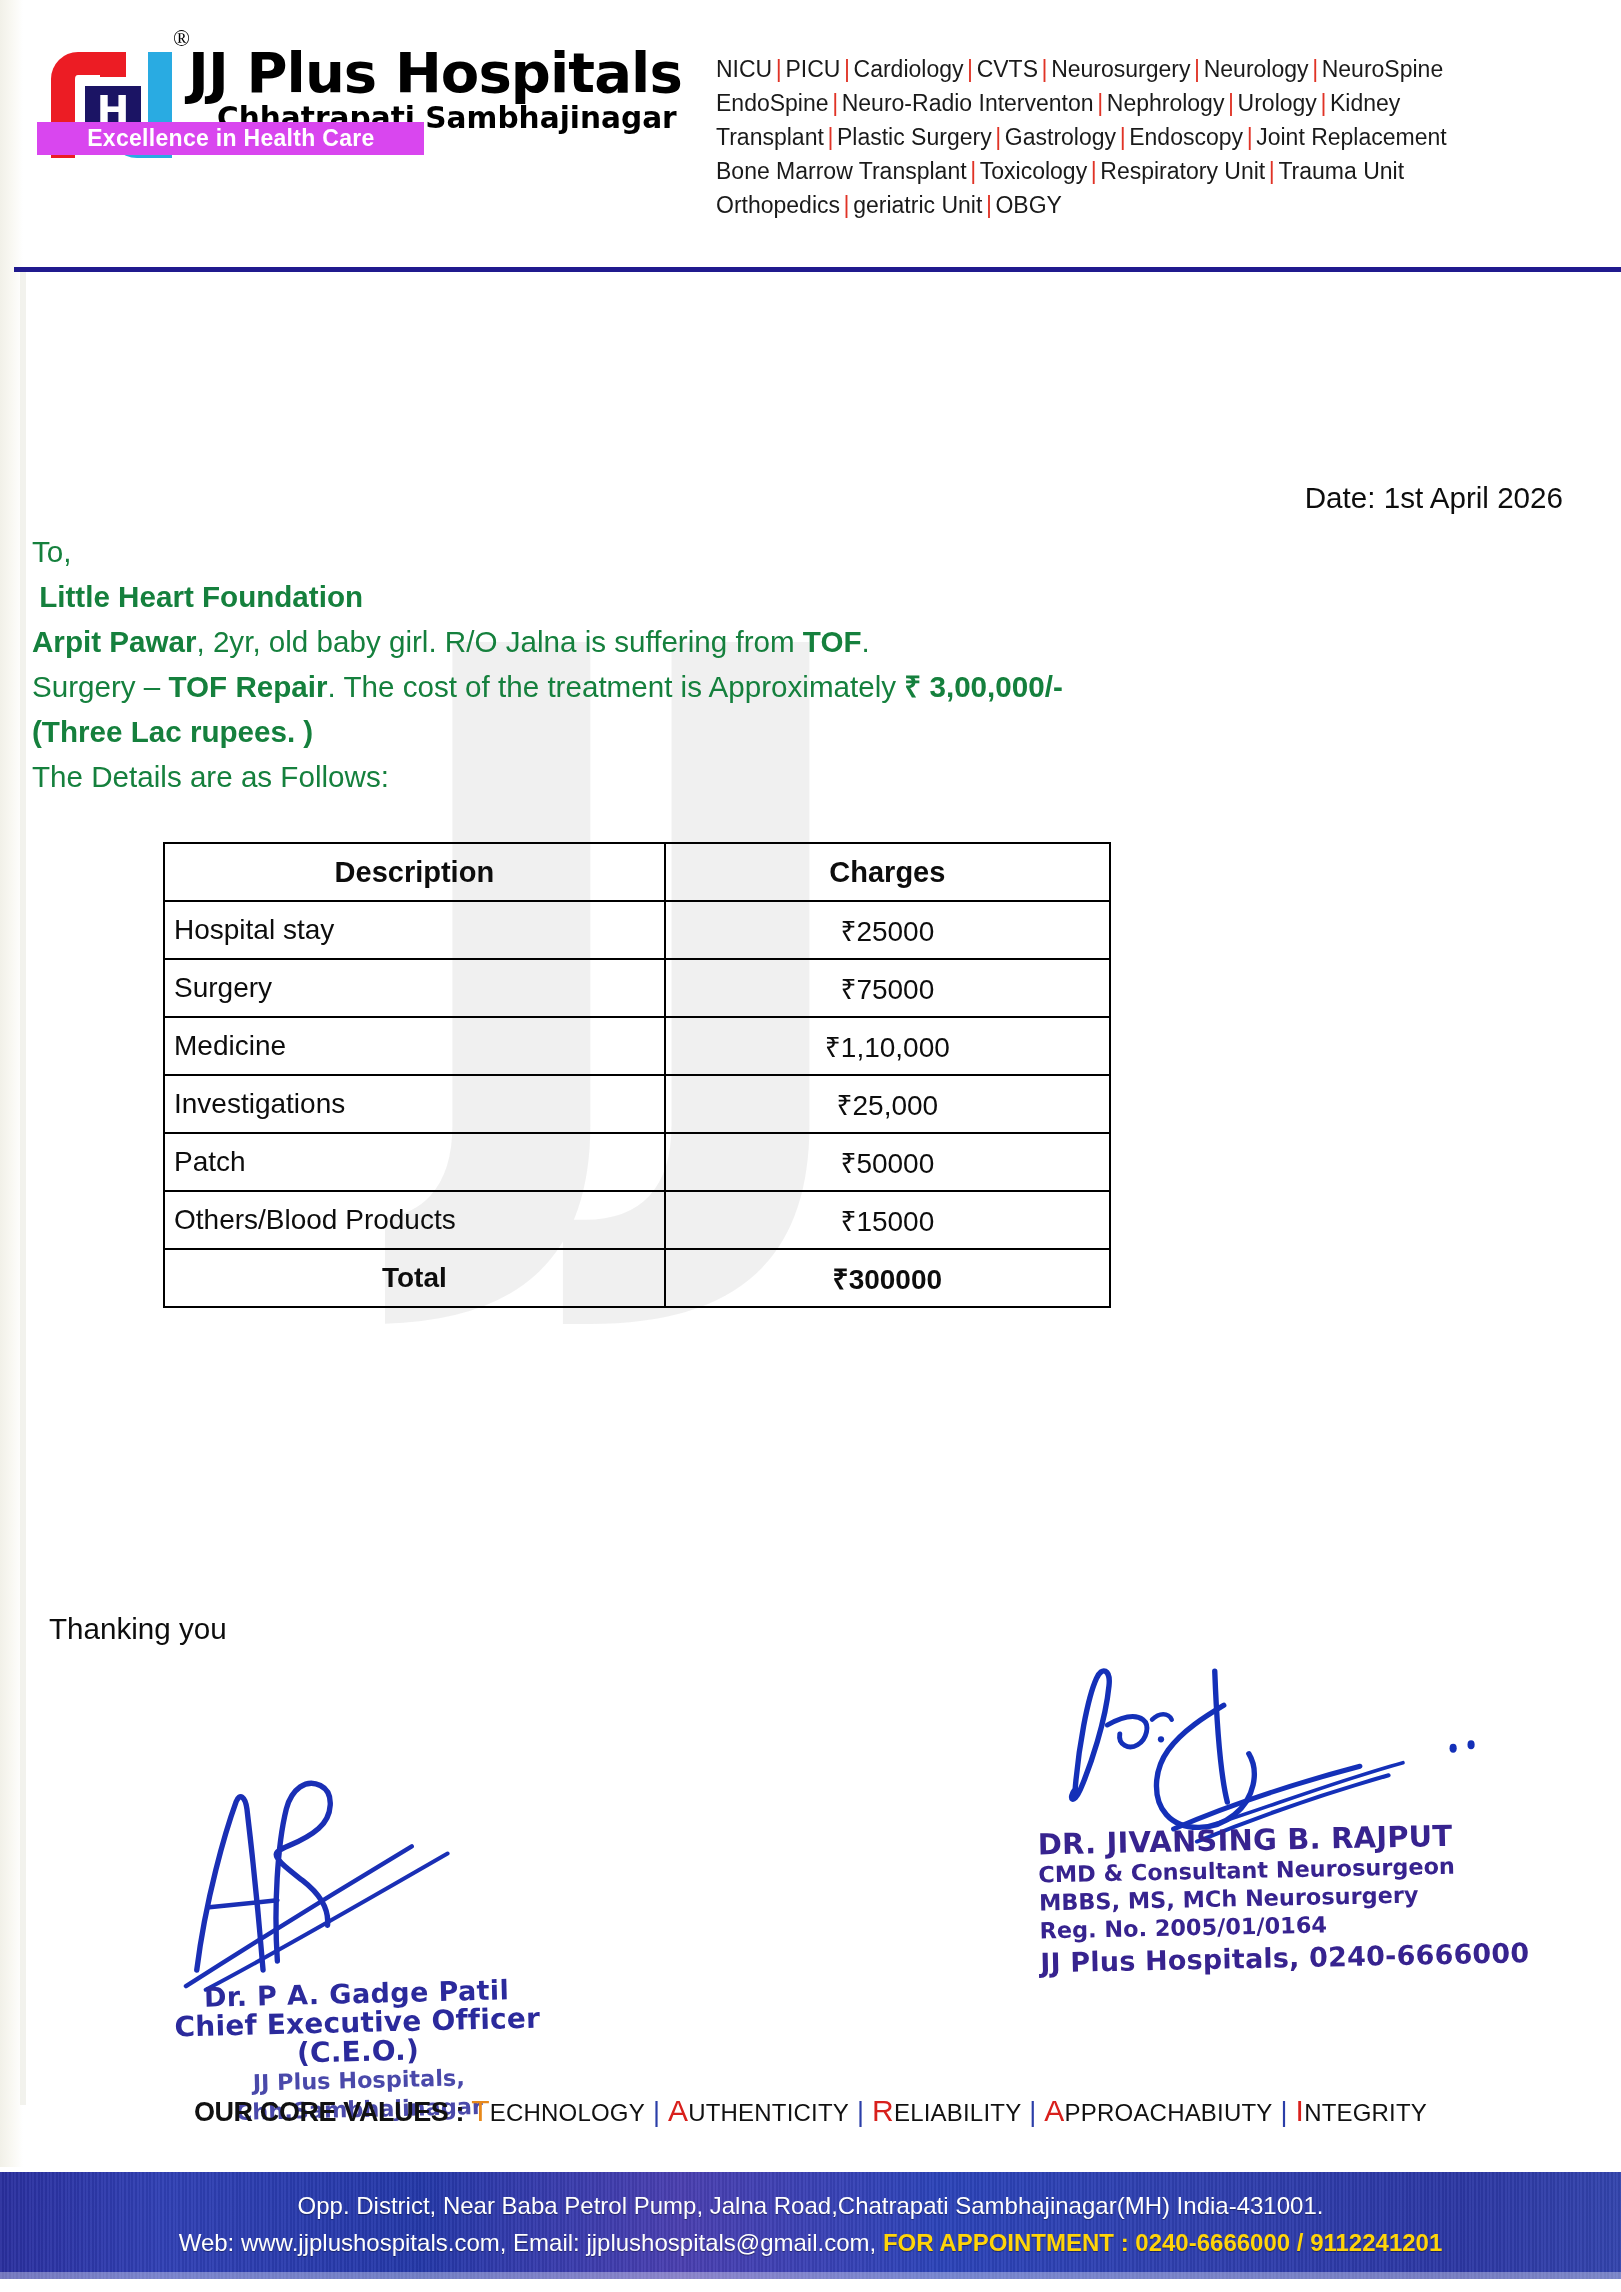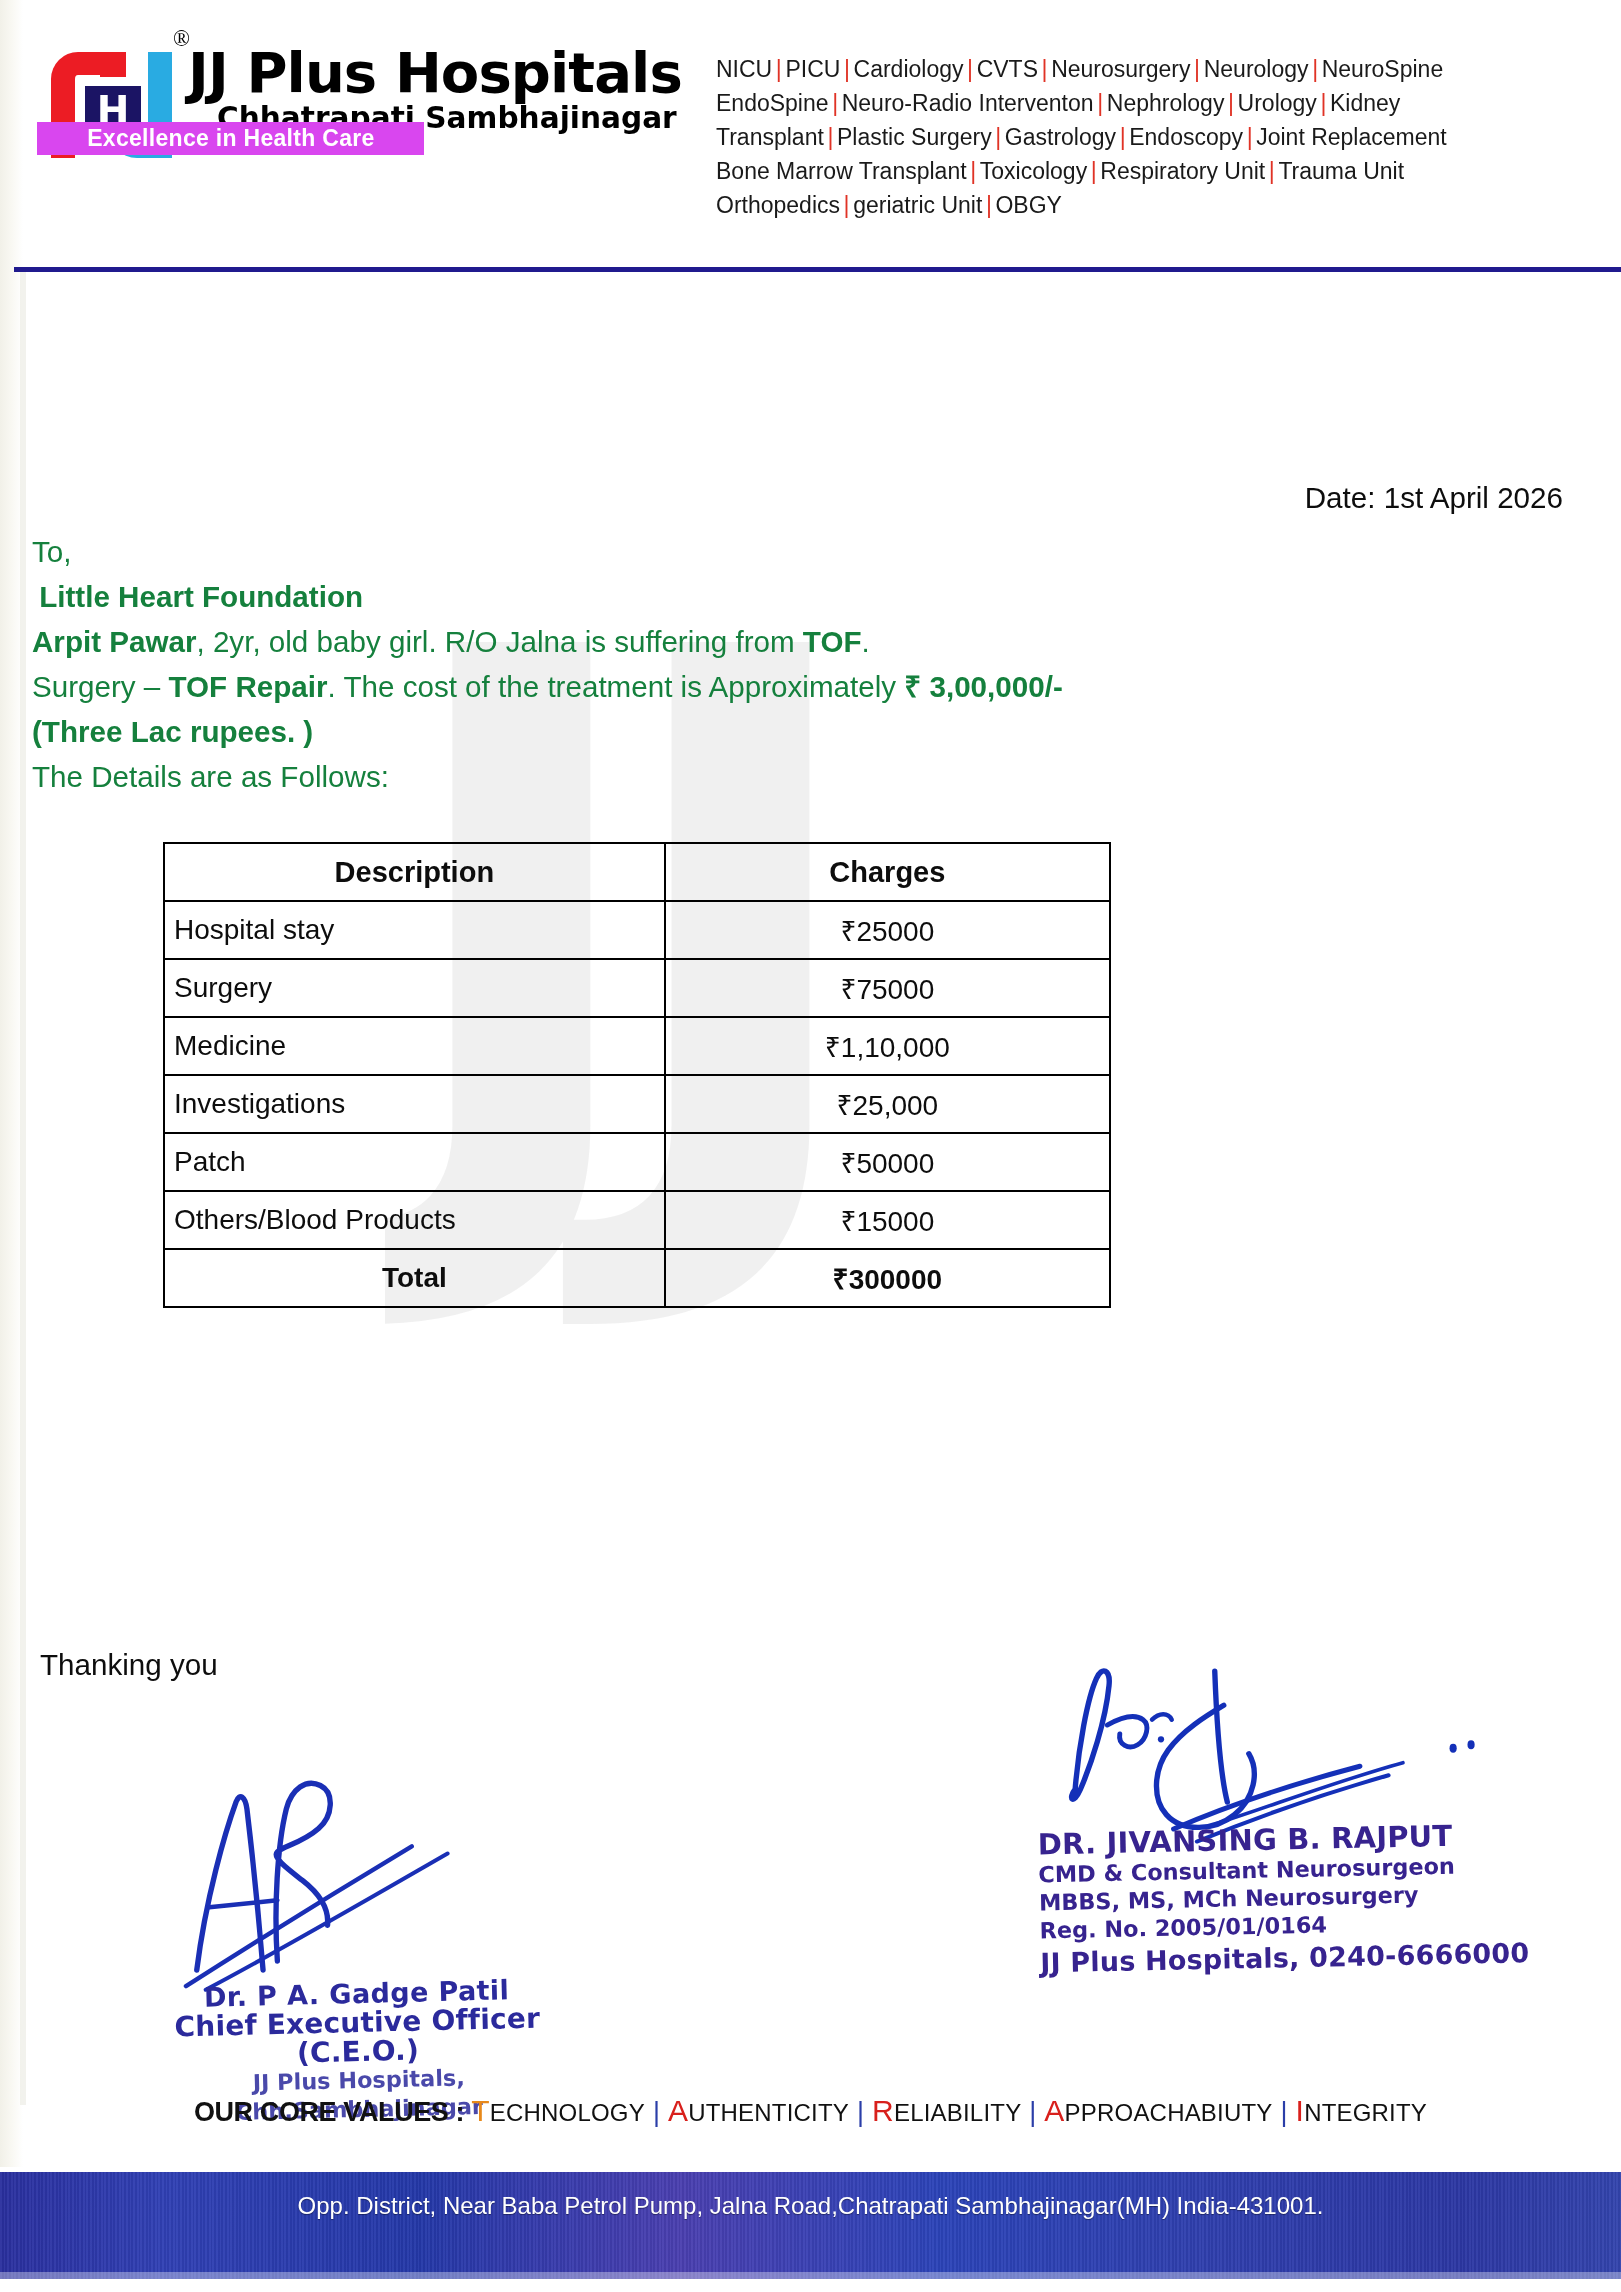--- a/index.html
+++ b/index.html
@@ -252,25 +252,24 @@
     left: 49px;
     top: 1393px;
     width: 1433px;
     font-size: 29.6px;
     color: #0d0d0d;
     line-height: 47px;
   }
   .closing p { margin: 0; }
   .thanking {
     position: absolute;
-    left: 40px;
+    left: 49px;
     top: 1612px;
     font-size: 29.6px;
     color: #0d0d0d;
-    margin-top: 36px;
   }
 
   
   .sig-left {
     position: absolute;
     left: 125px;
     top: 1755px;
     width: 502px;
     height: 394px;
   }
@@ -498,16 +497,17 @@
       <div class="r3">MBBS, MS, MCh Neurosurgery</div>
       <div class="r4">Reg. No. 2005/01/0164</div>
       <div class="r5">JJ Plus Hospitals, 0240-6666000</div>
     </div>
   </div>
 
   <div class="core-values" id="core-values"><span class="cv-label">OUR CORE VALUES : </span><span class="cv-word"><span class="cv-cap" style="color: rgb(232, 137, 26);">T</span><span>ECHNOLOGY</span></span><span class="cv-bar">|</span><span class="cv-word"><span class="cv-cap" style="color: rgb(216, 32, 28);">A</span><span>UTHENTICITY</span></span><span class="cv-bar">|</span><span class="cv-word"><span class="cv-cap" style="color: rgb(216, 32, 28);">R</span><span>ELIABILITY</span></span><span class="cv-bar">|</span><span class="cv-word"><span class="cv-cap" style="color: rgb(216, 32, 28);">A</span><span>PPROACHABIUTY</span></span><span class="cv-bar">|</span><span class="cv-word"><span class="cv-cap" style="color: rgb(216, 32, 28);">I</span><span>NTEGRITY</span></span></div>
 
   <div class="footer-band">
     <div class="footer-line l1">Opp. District, Near Baba Petrol Pump, Jalna Road,Chatrapati Sambhajinagar(MH) India-431001.</div>
+    <div class="footer-line l2"><span>Web: www.jjplushospitals.com, Email: jjplushospitals@gmail.com, </span><span class="appt">FOR APPOINTMENT : 0240-6666000 / 9112241201</span></div>
   </div>
 
 </div>
 
 
 </body></html>

